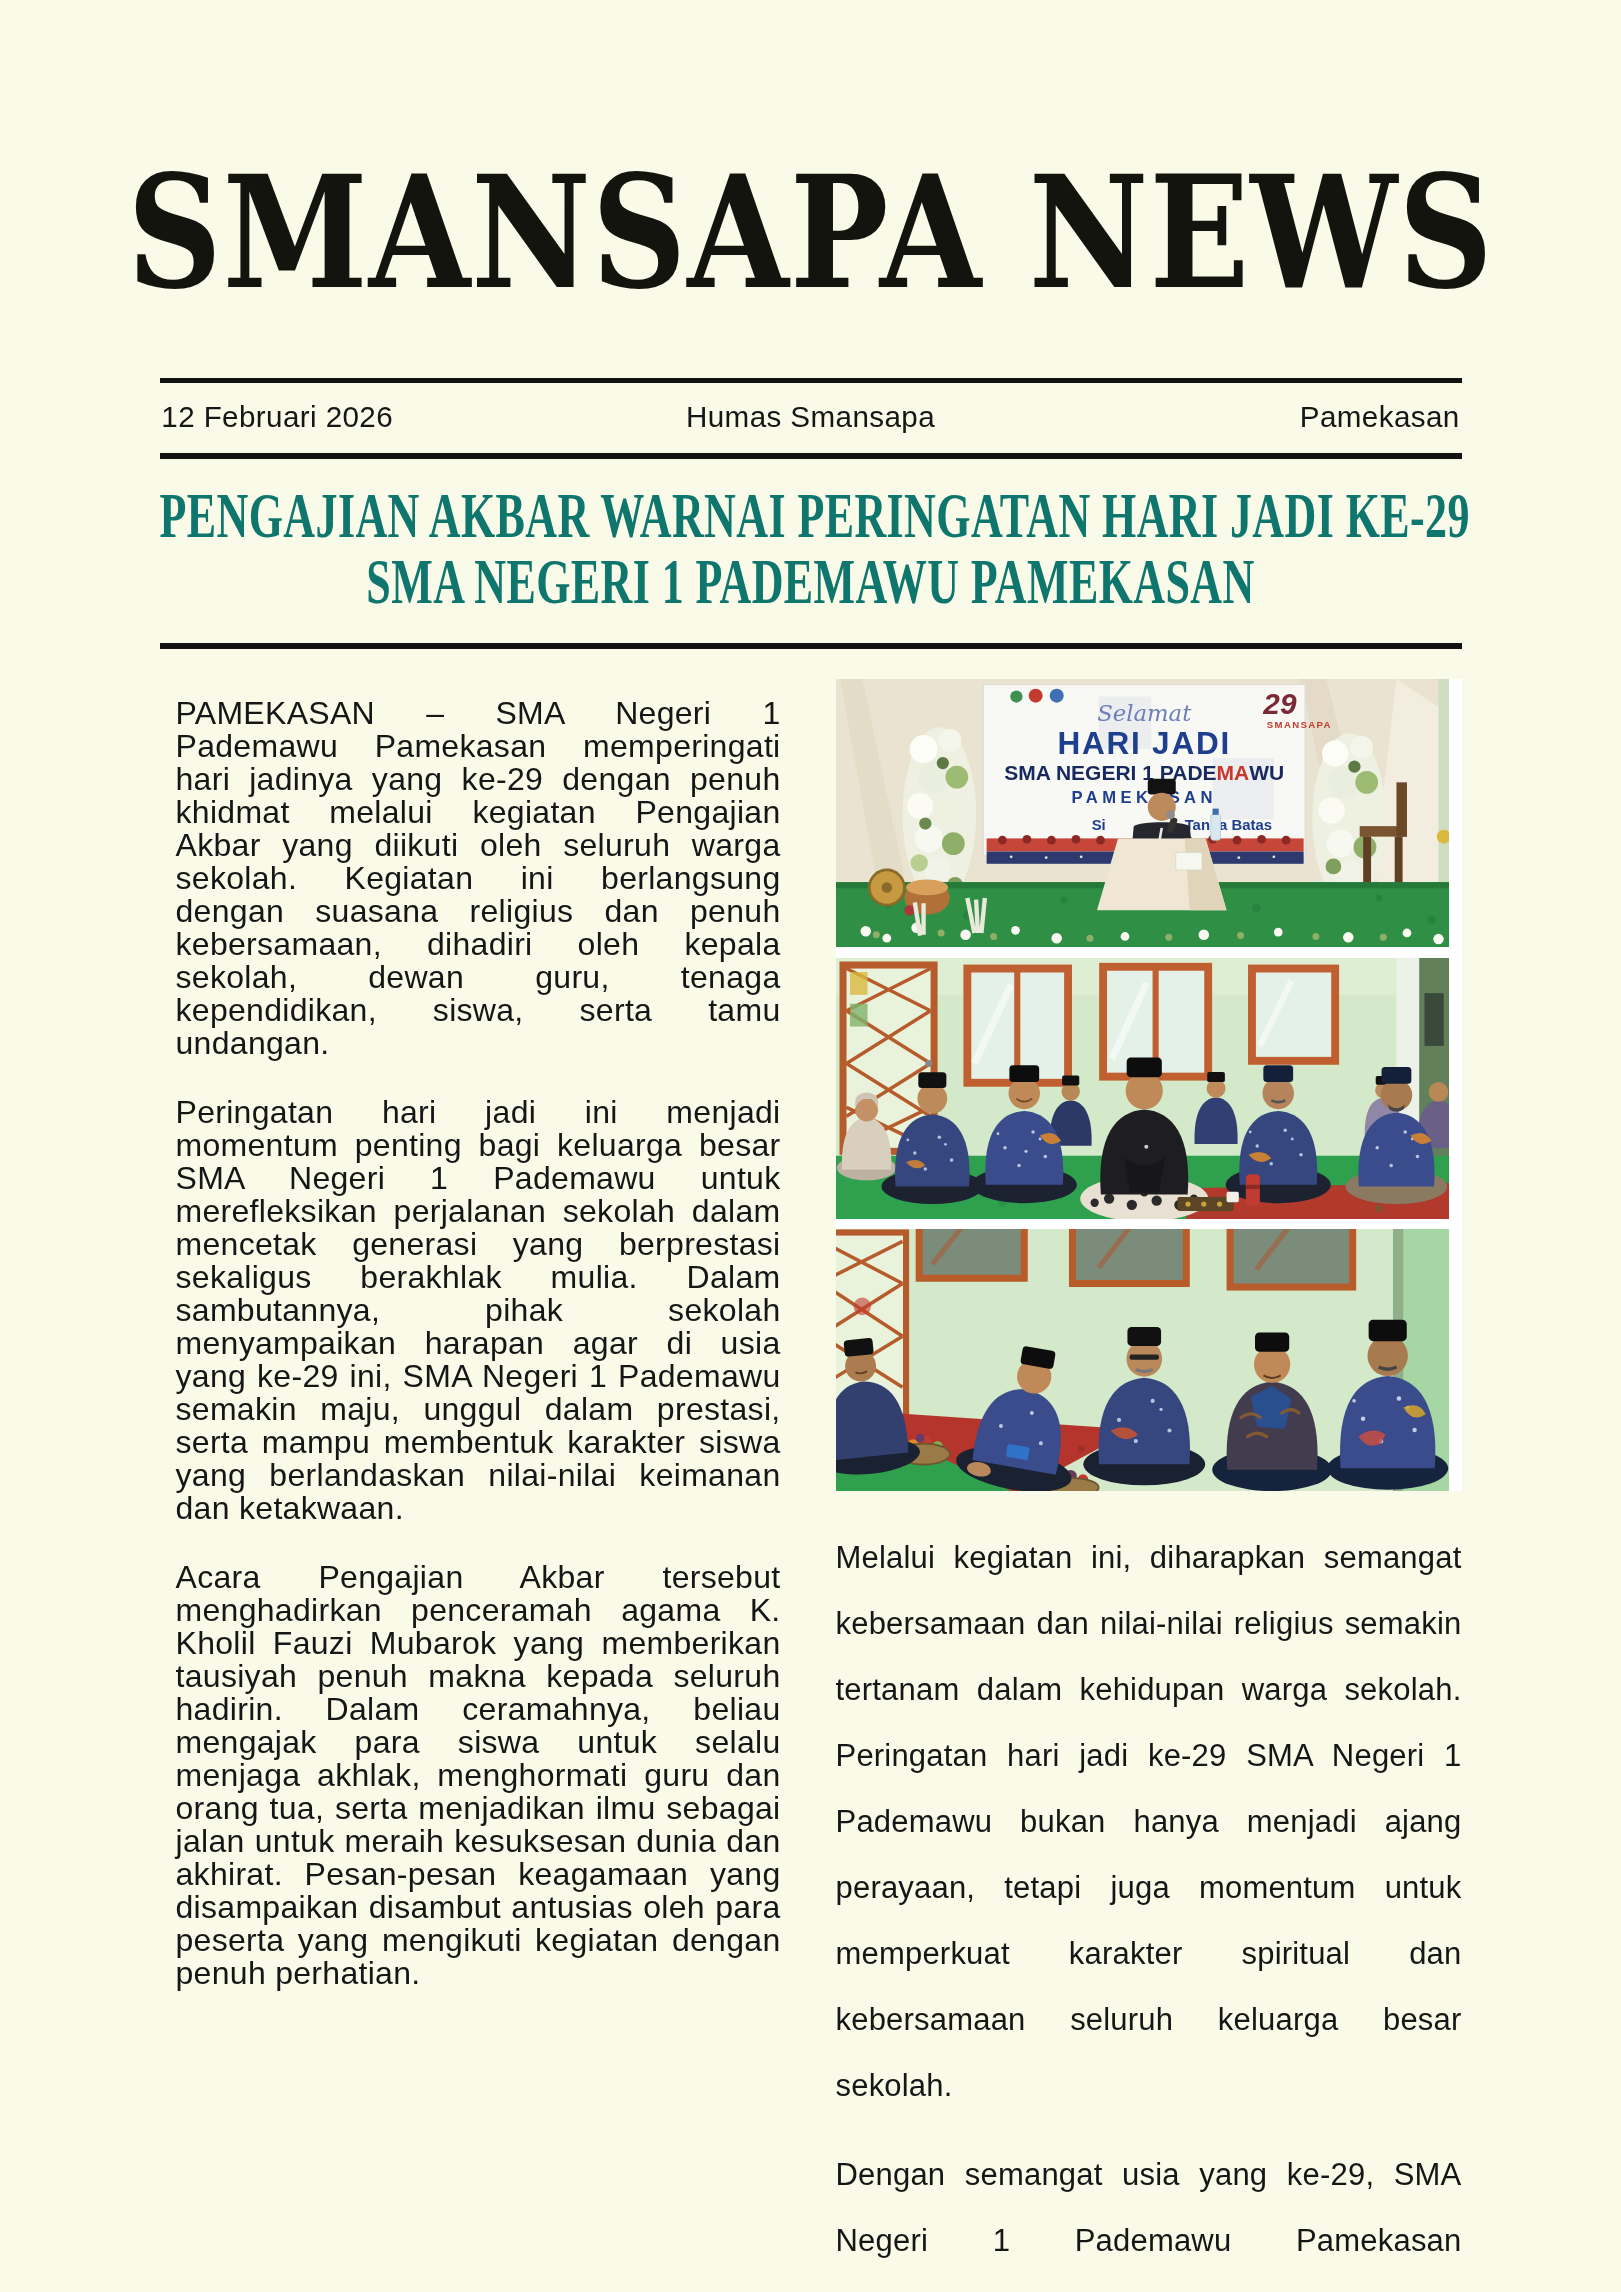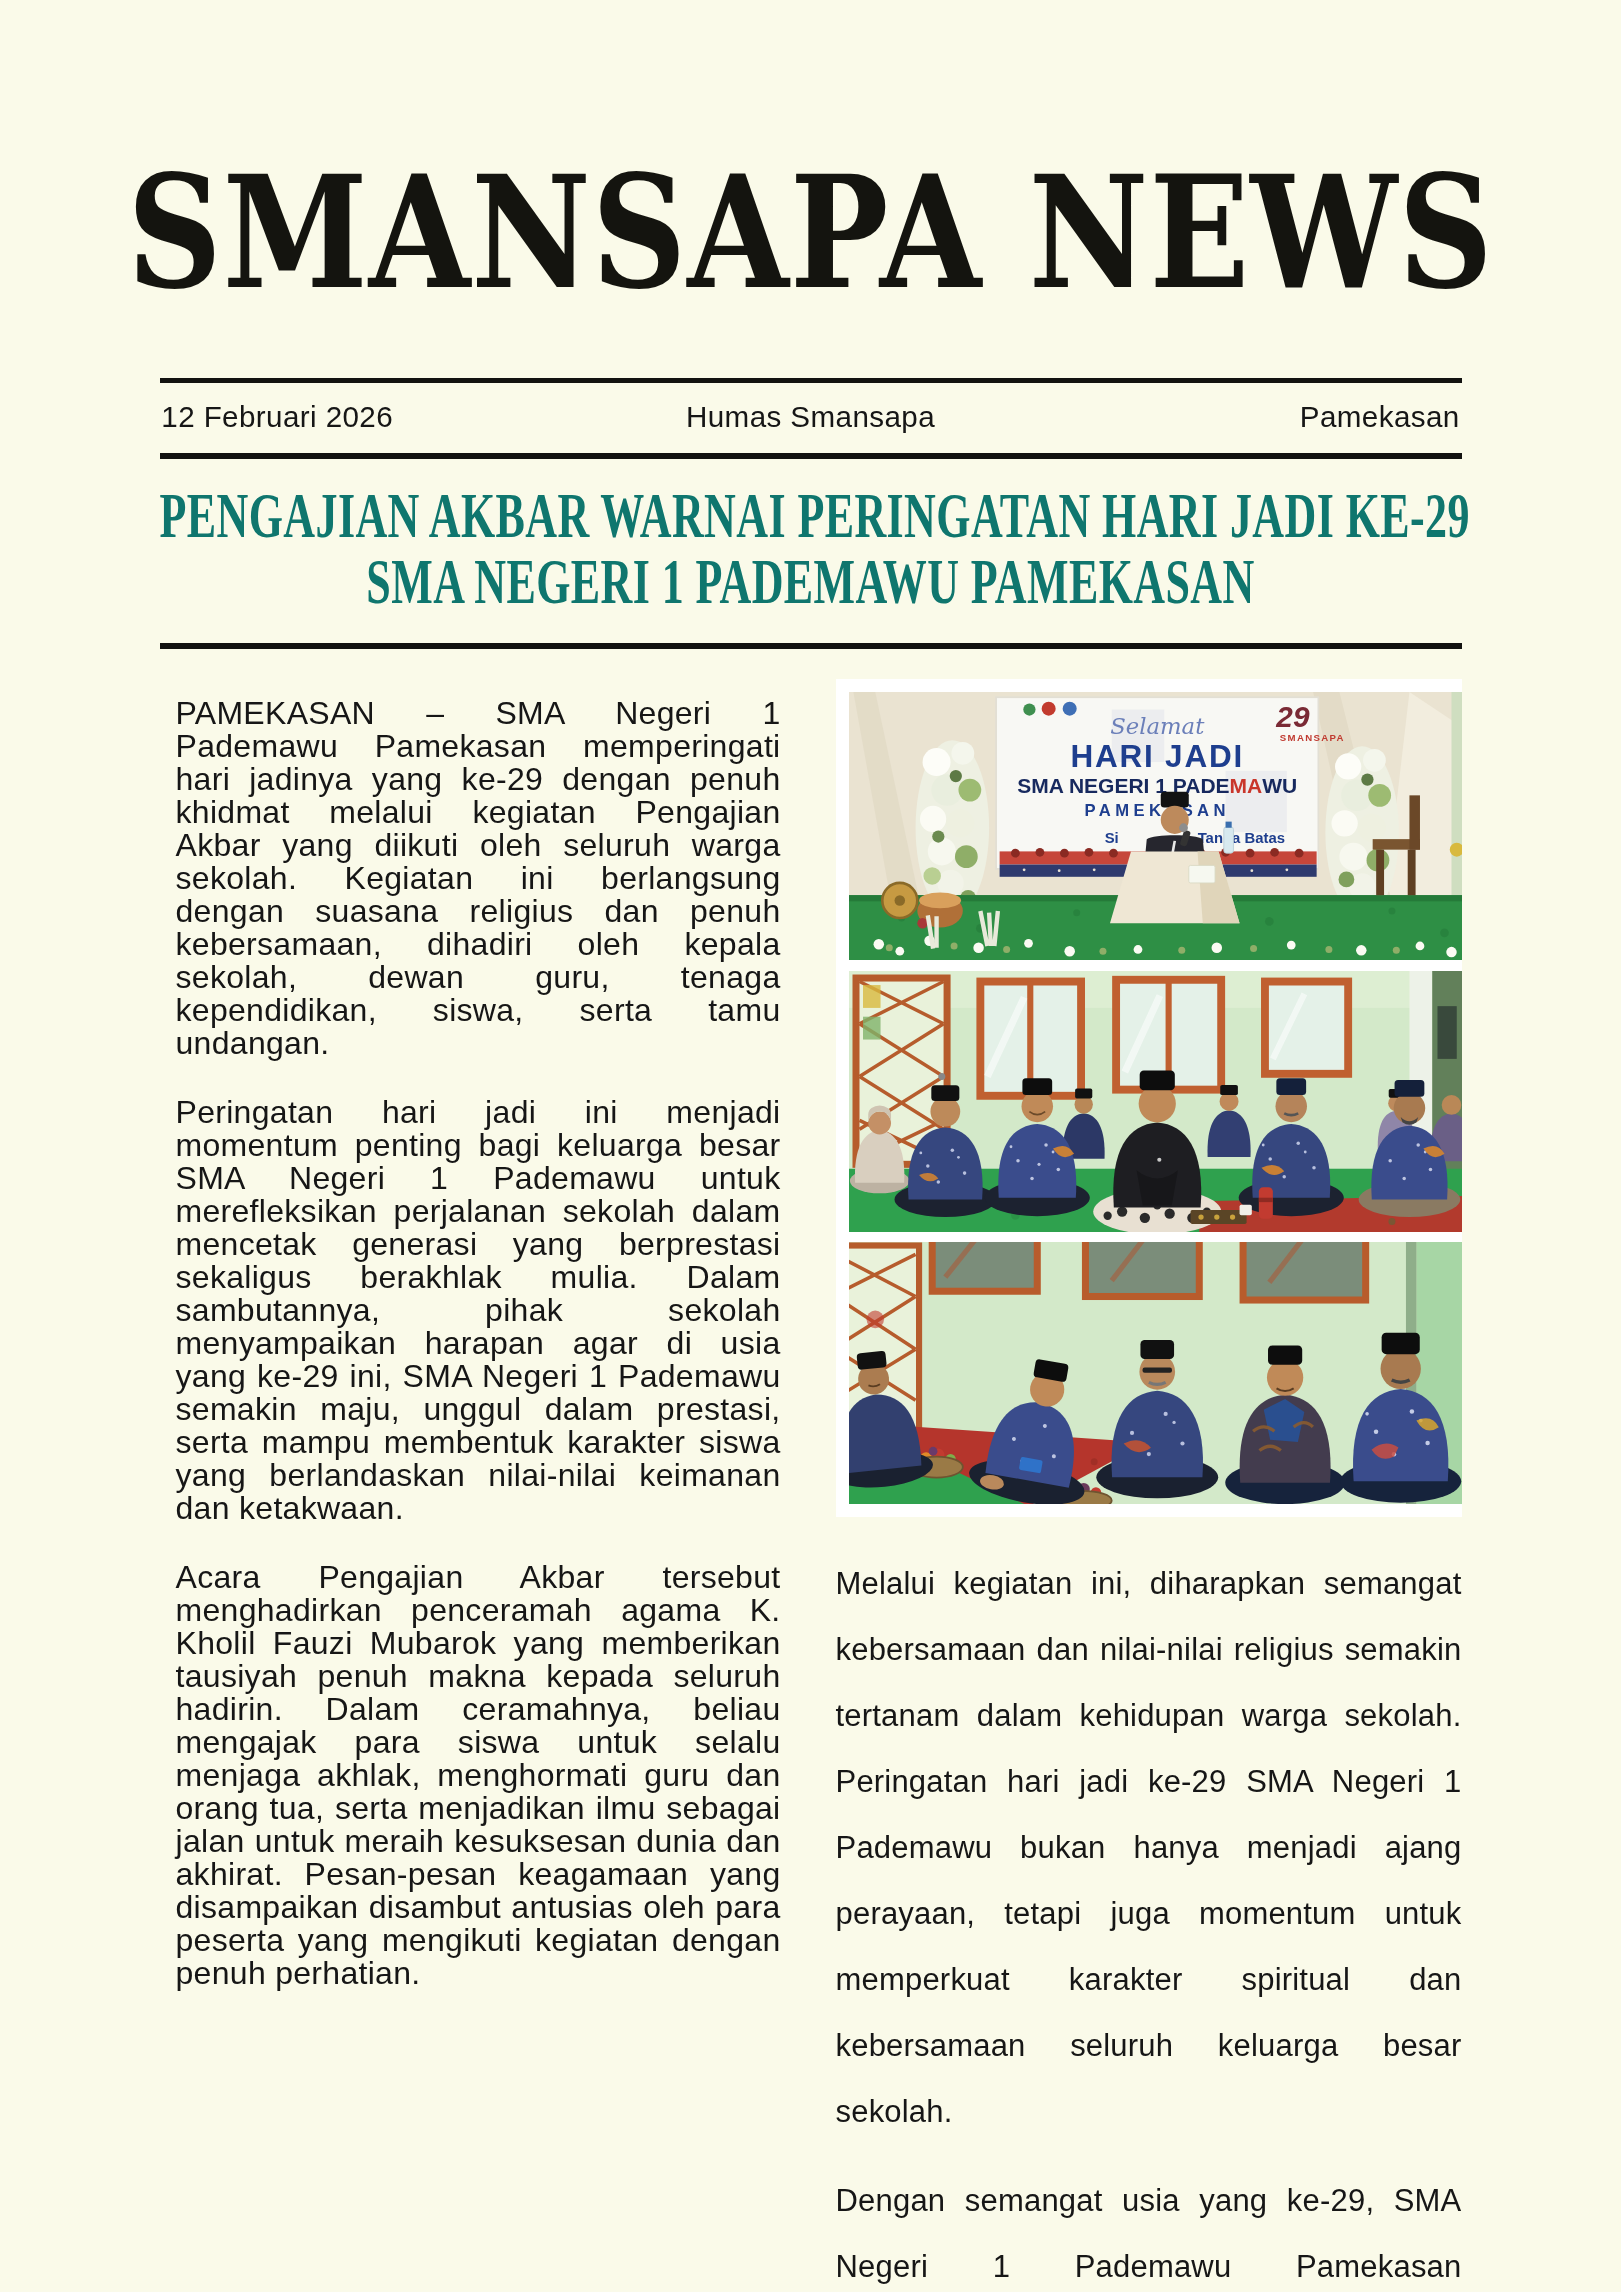--- a/index.html
+++ b/index.html
@@ -48,21 +48,21 @@
   .col-left { width:605px; margin-left:16px; padding-top:18px; }
   .col-left p {
     font-size:32px; line-height:33px; letter-spacing:0.3px;
     text-align:justify; margin:0 0 36px;
   }
   .col-right { width:626px; margin-left:auto; }
   .col-right p {
     font-size:31px; line-height:66px; letter-spacing:0.2px;
     text-align:justify; margin:0 0 23px;
   }
-  .photo-stack { background:#ffffff; padding:13px; }
+  .photo-stack { background:#ffffff; padding:0; }
   .photo-stack figure { margin:0 0 10.7px; }
   .photo-stack figure:last-child { margin-bottom:0; }
   .photo-stack svg { display:block; }
   .right-text { margin-top:34px; }
 </style>
 </head>
 <body>
 
 <div class="page">
 

